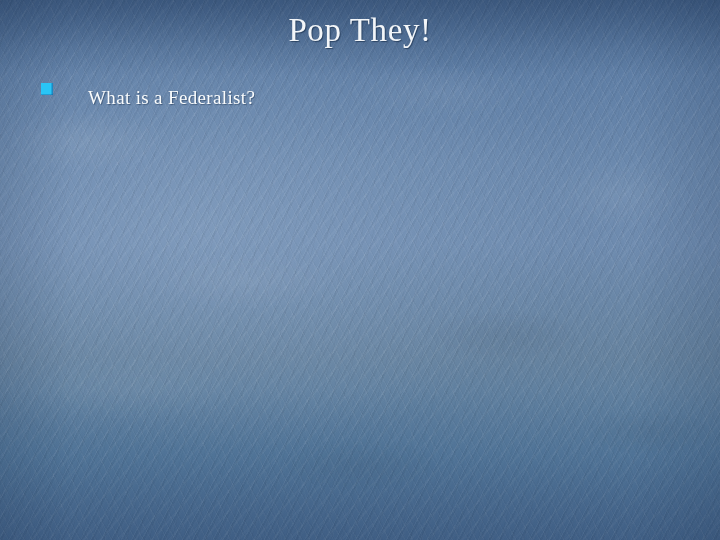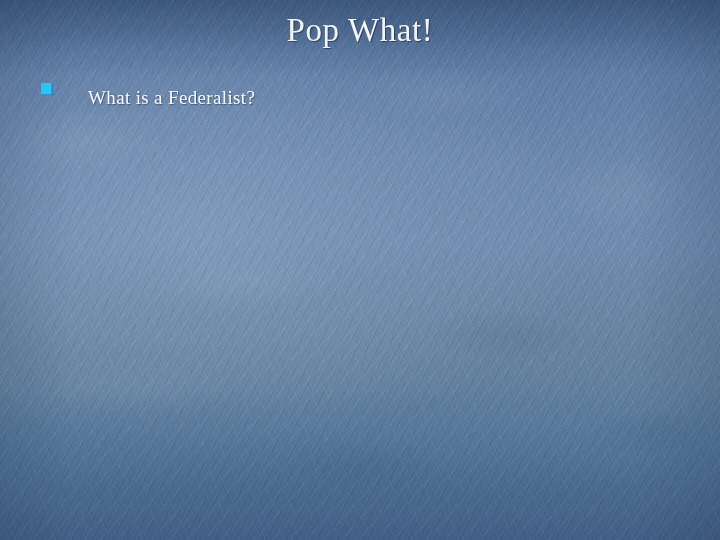--- a/index.html
+++ b/index.html
@@ -167,21 +167,21 @@
 
 <div id="slide">
 
   <div class="tex tex-a"></div>
   <div class="tex tex-b"></div>
   <div class="tex tex-c"></div>
   <div class="tex tex-vig"></div>
 
   <div class="content">
 
-    <h1 id="slide-title">Pop What!</h1>
+    <h1 id="slide-title">Pop They!</h1>
 
     <ul class="body-list">
 
       <li class="bullet-row">
         <span class="bullet-marker"></span>
         <span class="bullet-text">What is a Federalist?</span>
       </li>
 
 
     </ul>

